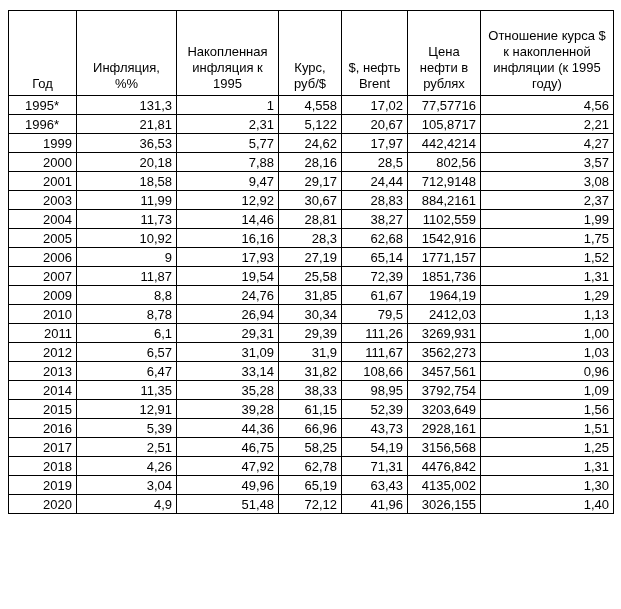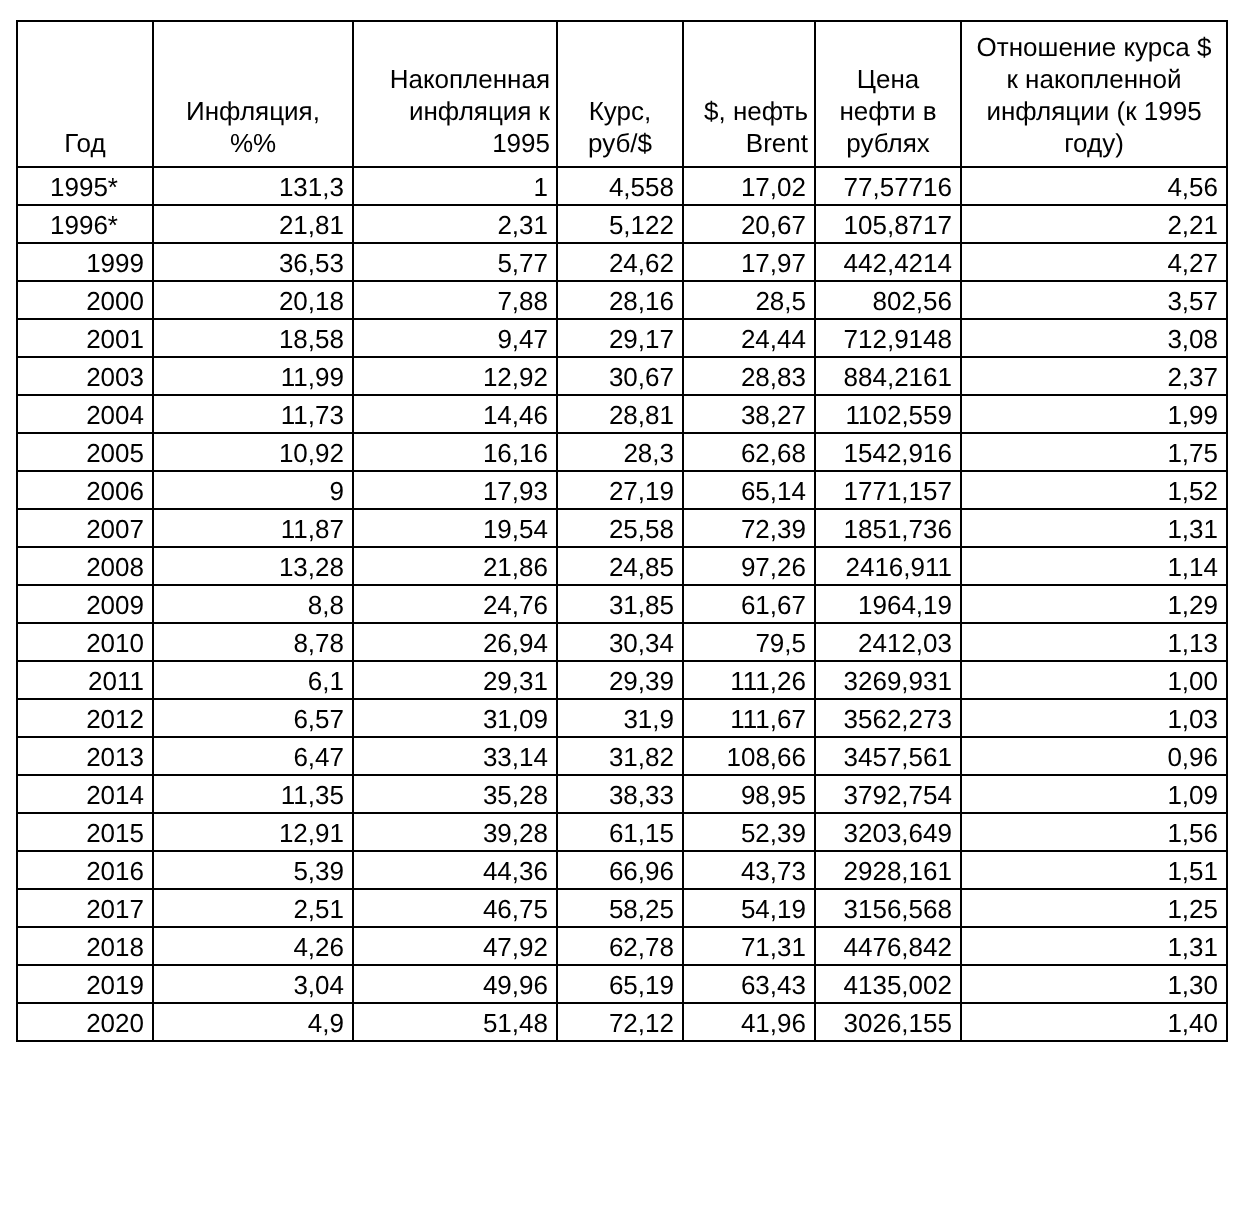--- a/index.html
+++ b/index.html
@@ -19,30 +19,30 @@
   table {
     border-collapse: collapse;
     table-layout: fixed;
     width: 605px;
   }
   th, td {
     border: 1px solid #000000;
     overflow: hidden;
   }
   thead th {
-    height: 73px;
+    height: 85px;
     vertical-align: bottom;
     font-weight: 400;
     font-size: 13px;
     line-height: 16px;
     white-space: pre-line;
     padding: 2px 3px 3px 3px;
   }
   th.center { text-align: center; }
-  th.left   { text-align: right; }
+  th.left   { text-align: center; }
   tbody td {
     height: 19px;
     font-size: 13px;
     line-height: 17px;
     white-space: nowrap;
     padding: 0 4px 0 3px;
   }
   td.right { text-align: right; }
   td.left  { text-align: center; }
 </style>
@@ -165,29 +165,20 @@
         <tr>
           <td class="right">2007</td>
           <td class="right">11,87</td>
           <td class="right">19,54</td>
           <td class="right">25,58</td>
           <td class="right">72,39</td>
           <td class="right">1851,736</td>
           <td class="right">1,31</td>
         </tr>
         <tr>
-          <td class="right">2008</td>
-          <td class="right">13,28</td>
-          <td class="right">21,86</td>
-          <td class="right">24,85</td>
-          <td class="right">97,26</td>
-          <td class="right">2416,911</td>
-          <td class="right">1,14</td>
-        </tr>
-        <tr>
           <td class="right">2009</td>
           <td class="right">8,8</td>
           <td class="right">24,76</td>
           <td class="right">31,85</td>
           <td class="right">61,67</td>
           <td class="right">1964,19</td>
           <td class="right">1,29</td>
         </tr>
         <tr>
           <td class="right">2010</td>

